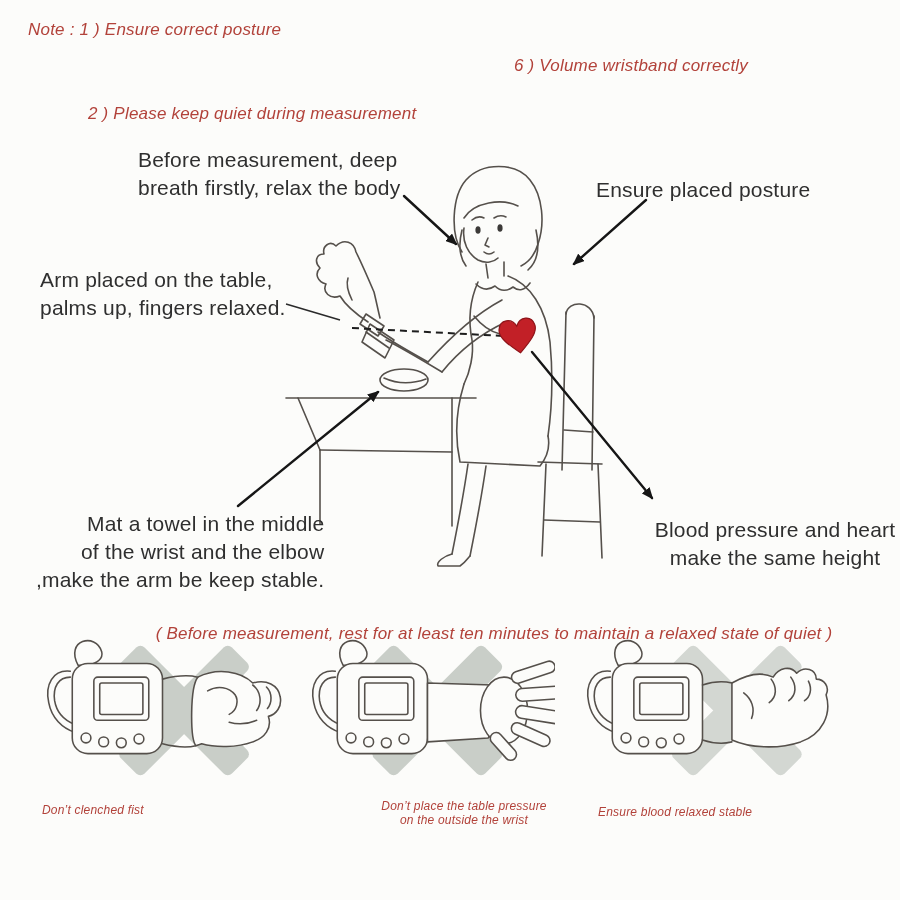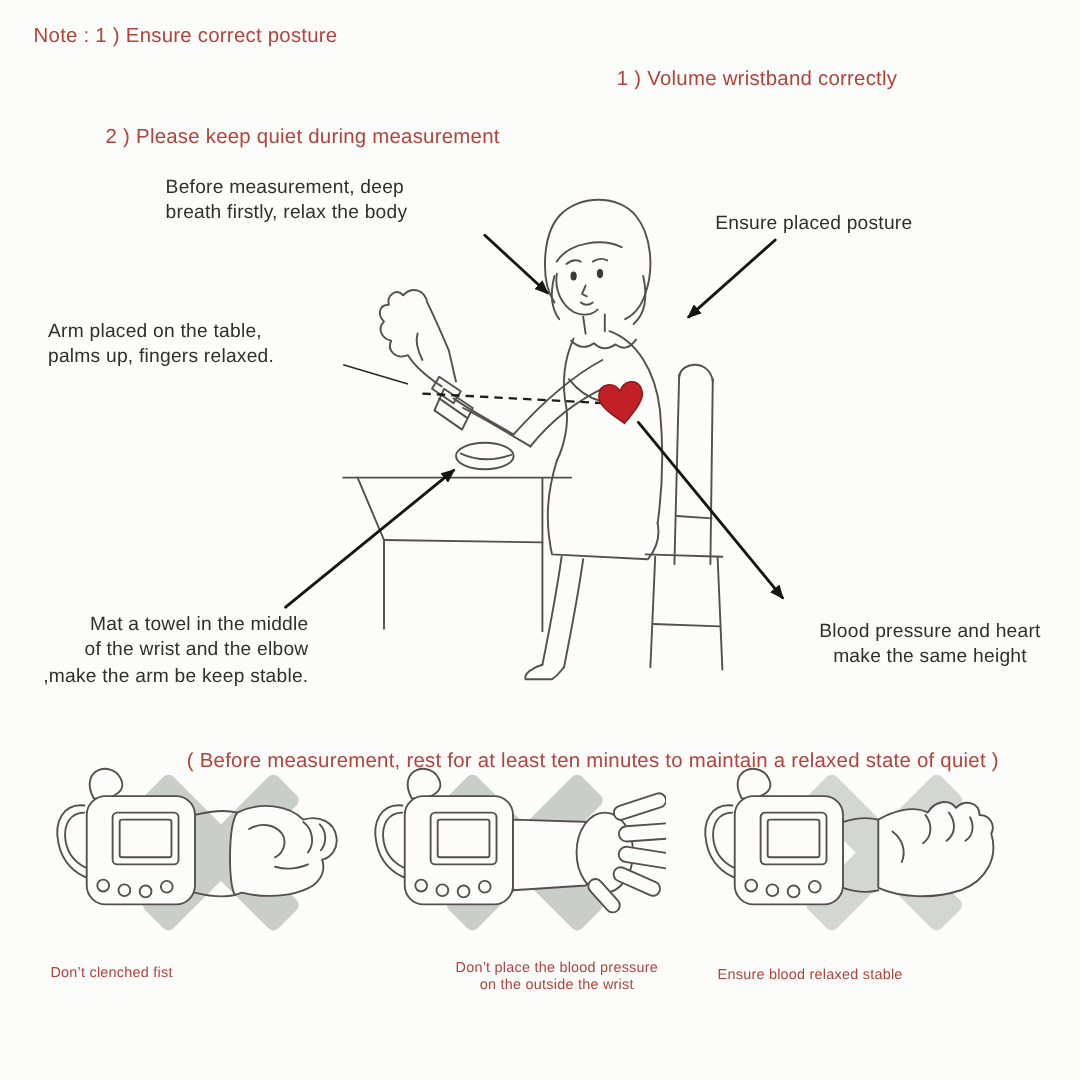--- a/index.html
+++ b/index.html
@@ -5,25 +5,25 @@
   * { margin:0; padding:0; box-sizing:border-box; }
   html,body { width:900px; height:900px; }
   body {
     position:relative;
     background:#fcfcfa;
     font-family:"Liberation Sans", sans-serif;
     color:#333;
     overflow:hidden;
   }
   .abs { position:absolute; }
-  .red { color:#b2423a; }
+  .red { color:#b2423a;font-style:italic; }
   .note-text { font-size:17px; letter-spacing:.2px; }
   .callout {
     color:#2f2f2f;
-    font-size:16px;
+    font-size:21px;
     line-height:1.34;
     letter-spacing:.2px;
     white-space:pre-line;
   }
   .center { text-align:center;margin-left:44px; }
   .caption {
     font-size:12px;
     letter-spacing:.2px;
     white-space:pre-line;
   }
@@ -34,21 +34,21 @@
   .thin-pointer { fill:none; stroke:#2a2a2a; stroke-width:1.4; }
   .dashed { fill:none; stroke:#1d1d1d; stroke-width:2; stroke-dasharray:7 5; }
   .xmark { fill:#c9cec8; stroke:none; }
   .xmark-light { fill:#d3d7d2; stroke:none; }
 </style>
 </head>
 <body>
 
 <div class="abs note-text red" style="left:28px; top:20px;">Note : 1 ) Ensure correct posture</div>
 <div class="abs note-text red" style="left:88px; top:56px;margin-top:48px;">2 ) Please keep quiet during measurement</div>
-<div class="abs note-text red" style="left:514px; top:56px;">1 ) Volume wristband correctly</div>
+<div class="abs note-text red" style="left:514px; top:56px;">6 ) Volume wristband correctly</div>
 
 <svg class="abs" style="left:0; top:0;" width="900" height="622" viewBox="0 0 900 622" aria-hidden="true">
   <defs>
     <marker id="ah" markerWidth="12" markerHeight="10" refX="10" refY="5" orient="auto" markerUnits="userSpaceOnUse">
       <path d="M0 0 L12 5 L0 10 Z" fill="#161616"></path>
     </marker>
   </defs>
 
   <g class="line-art">
     <path d="M566 312 L 562 470"></path>
@@ -220,15 +220,15 @@
     <path class="line-art" d="M130 58 C 142 54, 152 54, 160 56"></path>
     <path class="line-art" d="M130 114 C 142 118, 152 118, 160 116"></path>
     <path class="line-art" d="M200 52 C 206 60, 206 70, 198 76"></path>
     <path class="line-art" d="M220 50 C 226 58, 226 68, 218 74"></path>
     <path class="line-art" d="M238 54 C 242 62, 240 70, 234 74"></path>
     <path class="line-art" d="M172 66 C 180 72, 184 82, 180 92"></path>
   </g>
 </svg>
 
 <div class="abs caption red" style="left:42px; top:803px;">Don’t clenched fist</div>
-<div class="abs caption red center" style="left:255px; top:799px; width:330px;">Don’t place the blood pressure
+<div class="abs caption red center" style="left:255px; top:799px; width:330px;">Don’t place the table pressure
 on the outside the wrist</div>
 <div class="abs caption red" style="left:598px; top:805px;">Ensure blood relaxed stable</div>
 
 </body></html>

